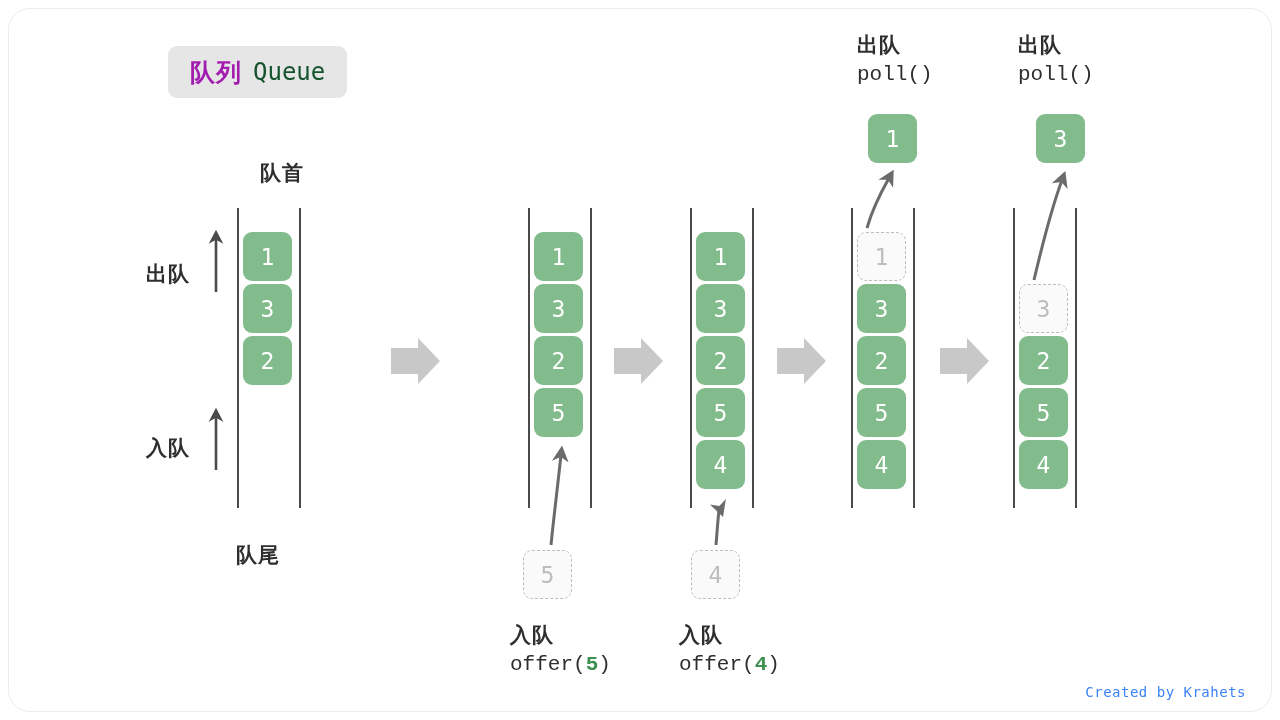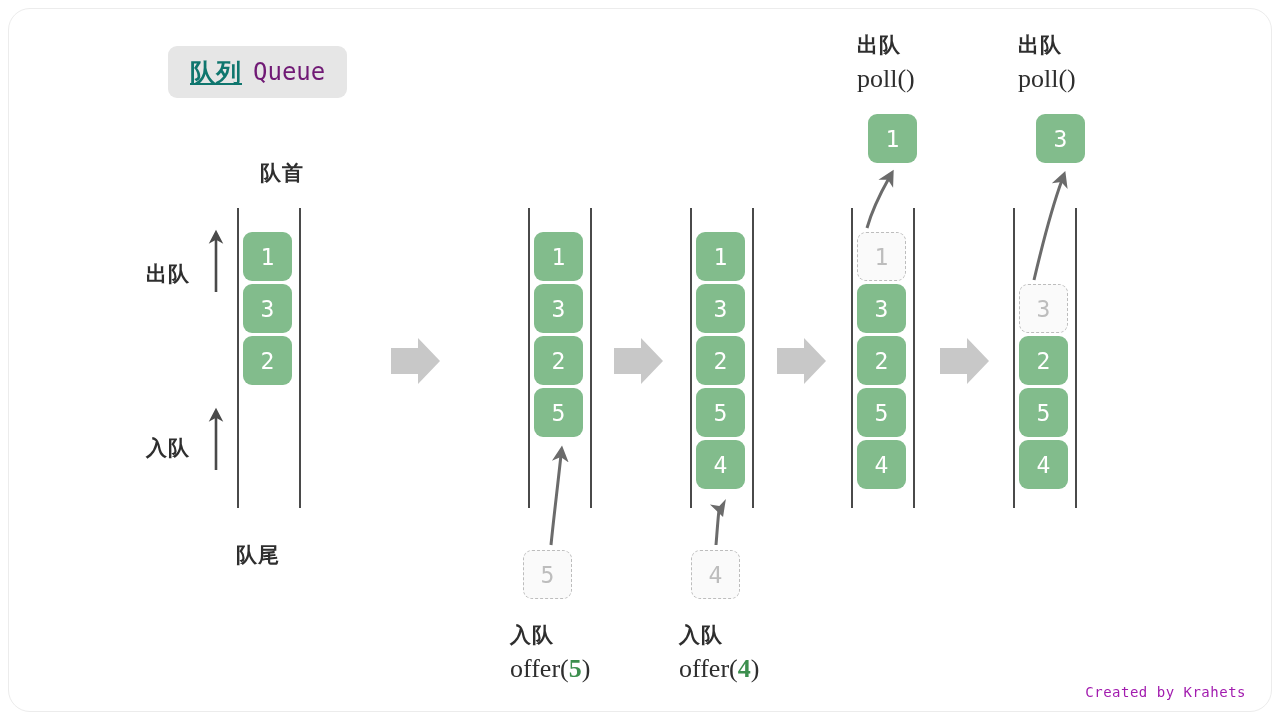--- a/index.html
+++ b/index.html
@@ -45,28 +45,27 @@
     padding: 0 22px;
     height: 52px;
     display: flex;
     align-items: center;
     gap: 11px;
     white-space: nowrap;
   }
   .title-cn {
     font-size: 25px;
     font-weight: bold;
-    color: #0f766e;
-    letter-spacing: 1px;
-    text-decoration: underline;
+    color: #a21caf;
+    letter-spacing: 1px;
   }
   .title-en {
     font-family: "DejaVu Sans Mono", "Liberation Mono", monospace;
     font-size: 24px;
-    color: #701a75;
+    color: #14532d;
   }
 
   
   .rail {
     position: absolute;
     width: 1.6px;
     background: #4a4a4a;
   }
 
   
@@ -118,34 +117,34 @@
   }
   .op-cn {
     display: block;
     font-size: 21px;
     font-weight: bold;
     color: #2e2e2e;
     letter-spacing: 1px;
   }
   .op-code {
     display: block;
-    font-family: Liberation Serif, serif;
-    font-size: 26px;
+    font-family: Liberation Mono, monospace;
+    font-size: 21px;
     color: #2e2e2e;
   }
   .op-code .arg { color: #3c8f4e; font-weight: bold; }
 
   
   .watermark {
     position: absolute;
     right: 34px;
     bottom: 20px;
     font-family: "DejaVu Sans Mono", "Liberation Mono", monospace;
     font-size: 14px;
-    color: #a21caf;
+    color: #3b82f6;
     letter-spacing: 0.5px;
   }
 
   svg.overlay {
     position: absolute;
     left: 0; top: 0;
     width: 1280px;
     height: 720px;
     pointer-events: none;
   }

